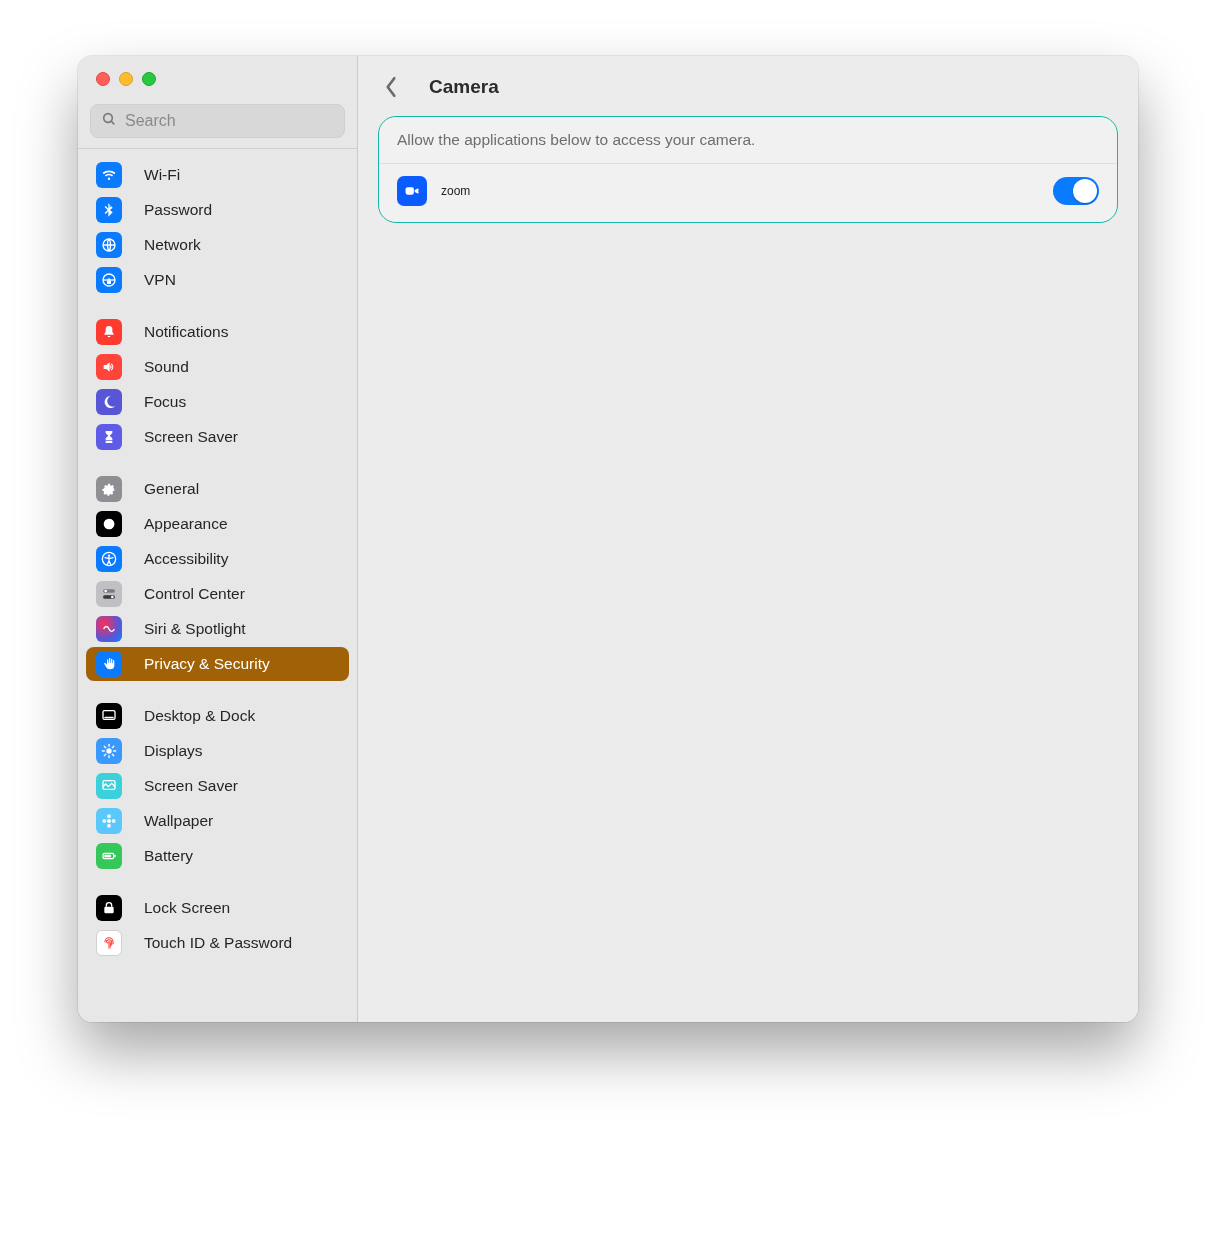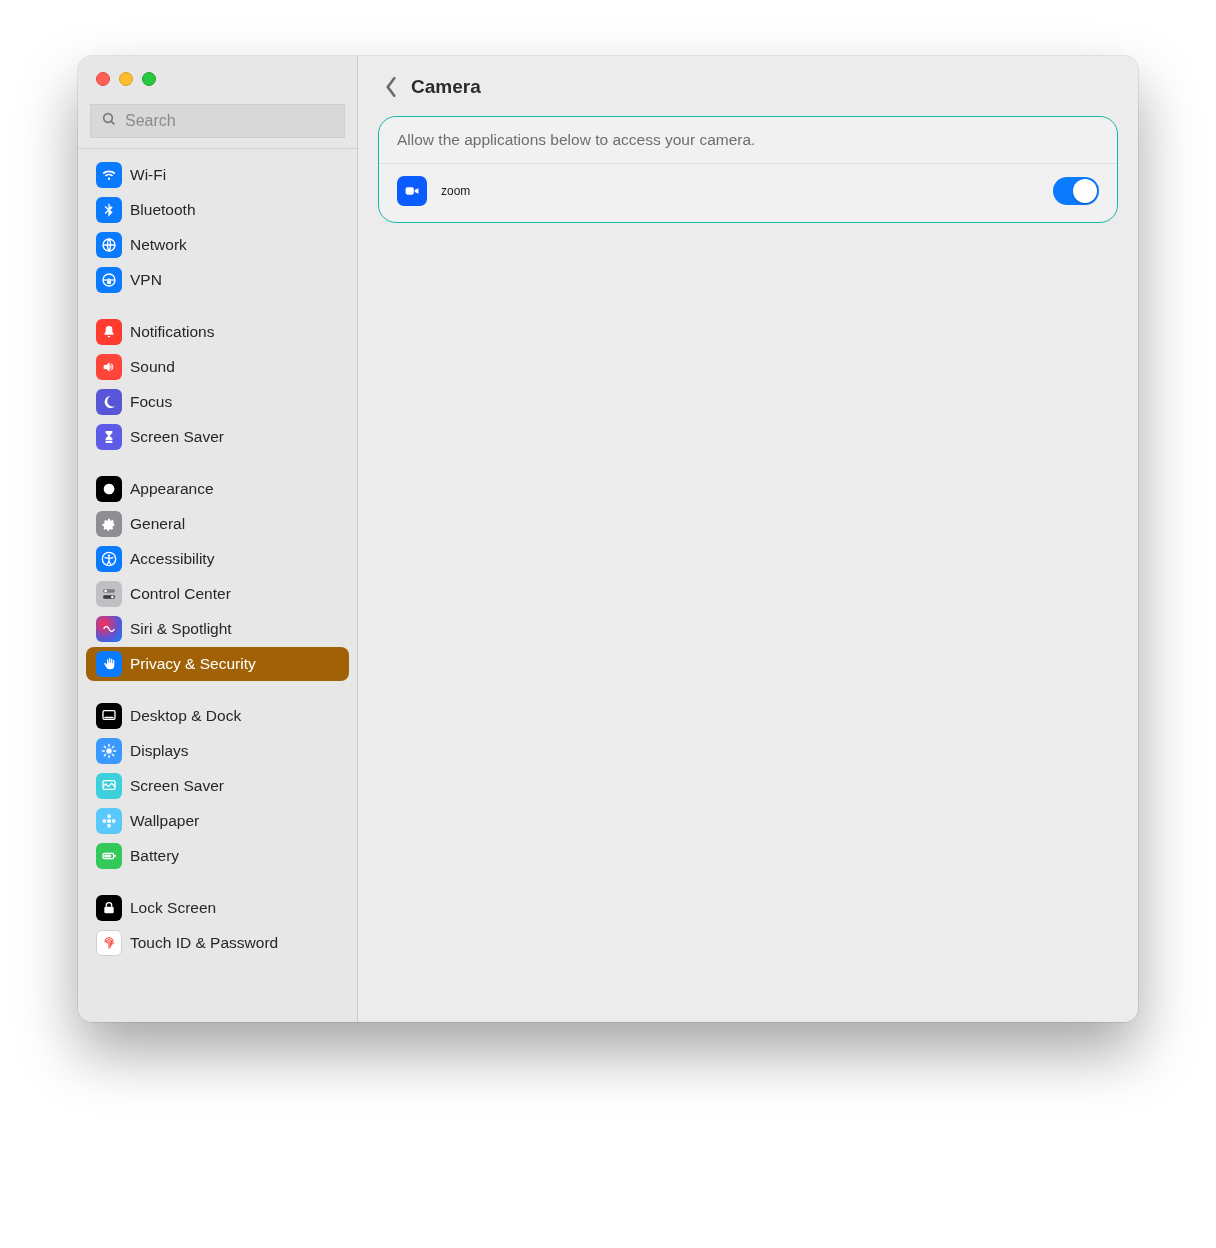--- a/index.html
+++ b/index.html
@@ -46,21 +46,21 @@
 
   .search-wrap {
     padding: 10px 12px 10px 12px;
   }
   .search {
     display: flex;
     align-items: center;
     gap: 8px;
     background: #d8d8d8;
     border: 1px solid #cfcfcf;
-    border-radius: 0;
+    border-radius: 8px;
     height: 34px;
     padding: 0 10px;
     color: #7a7a7a;
   }
   .search input {
     border: none;
     background: transparent;
     outline: none;
     font-size: 16px;
     color: #333;
@@ -71,21 +71,21 @@
   .nav {
     flex: 1;
     overflow: hidden;
     border-top: 1px solid rgba(0,0,0,0.10);
     padding-top: 2px;
   }
   .group { padding: 6px 0 10px 0; }
   .item {
     display: flex;
     align-items: center;
-    gap: 8px;
+    gap: 22px;
     padding: 4px 10px 4px 10px;
     margin: 1px 8px;
     border-radius: 8px;
     font-size: 15.5px;
     color: #262626;
     cursor: default;
   }
   .item .icon {
     width: 26px; height: 26px;
     border-radius: 6px;
@@ -101,21 +101,21 @@
   
   .content {
     flex: 1;
     background: #ececec;
     display: flex;
     flex-direction: column;
   }
   .content-header {
     display: flex;
     align-items: center;
-    gap: 7px;
+    gap: 25px;
     padding: 18px 20px 10px 20px;
   }
   .back-btn {
     width: 26px; height: 26px;
     display: flex; align-items: center; justify-content: center;
     border-radius: 6px;
     color: #5a5a5a;
   }
   .back-btn svg { width: 14px; height: 22px; }
   .title {
@@ -221,21 +221,21 @@
               </svg>
             </span>
             <span>Wi-Fi</span>
           </div>
           <div class="item">
             <span class="icon bg-blue">
               <svg>
                 <use href="#bluetooth-icon"></use>
               </svg>
             </span>
-            <span>Bluetooth</span>
+            <span>Password</span>
           </div>
           <div class="item">
             <span class="icon bg-blue">
               <svg>
                 <use href="#globe-icon"></use>
               </svg>
             </span>
             <span>Network</span>
           </div>
           <div class="item">
@@ -276,34 +276,34 @@
             <span class="icon bg-indigo">
               <svg>
                 <use href="#hourglass-icon"></use>
               </svg>
             </span>
             <span>Screen Saver</span>
           </div>
         </div>
         <div class="group">
           <div class="item">
+            <span class="icon bg-gray">
+              <svg>
+                <use href="#gear-icon"></use>
+              </svg>
+            </span>
+            <span>General</span>
+          </div>
+          <div class="item">
             <span class="icon bg-black">
               <svg>
                 <use href="#appearance-icon"></use>
               </svg>
             </span>
             <span>Appearance</span>
-          </div>
-          <div class="item">
-            <span class="icon bg-gray">
-              <svg>
-                <use href="#gear-icon"></use>
-              </svg>
-            </span>
-            <span>General</span>
           </div>
           <div class="item">
             <span class="icon bg-blue">
               <svg>
                 <use href="#accessibility-icon"></use>
               </svg>
             </span>
             <span>Accessibility</span>
           </div>
           <div class="item">

